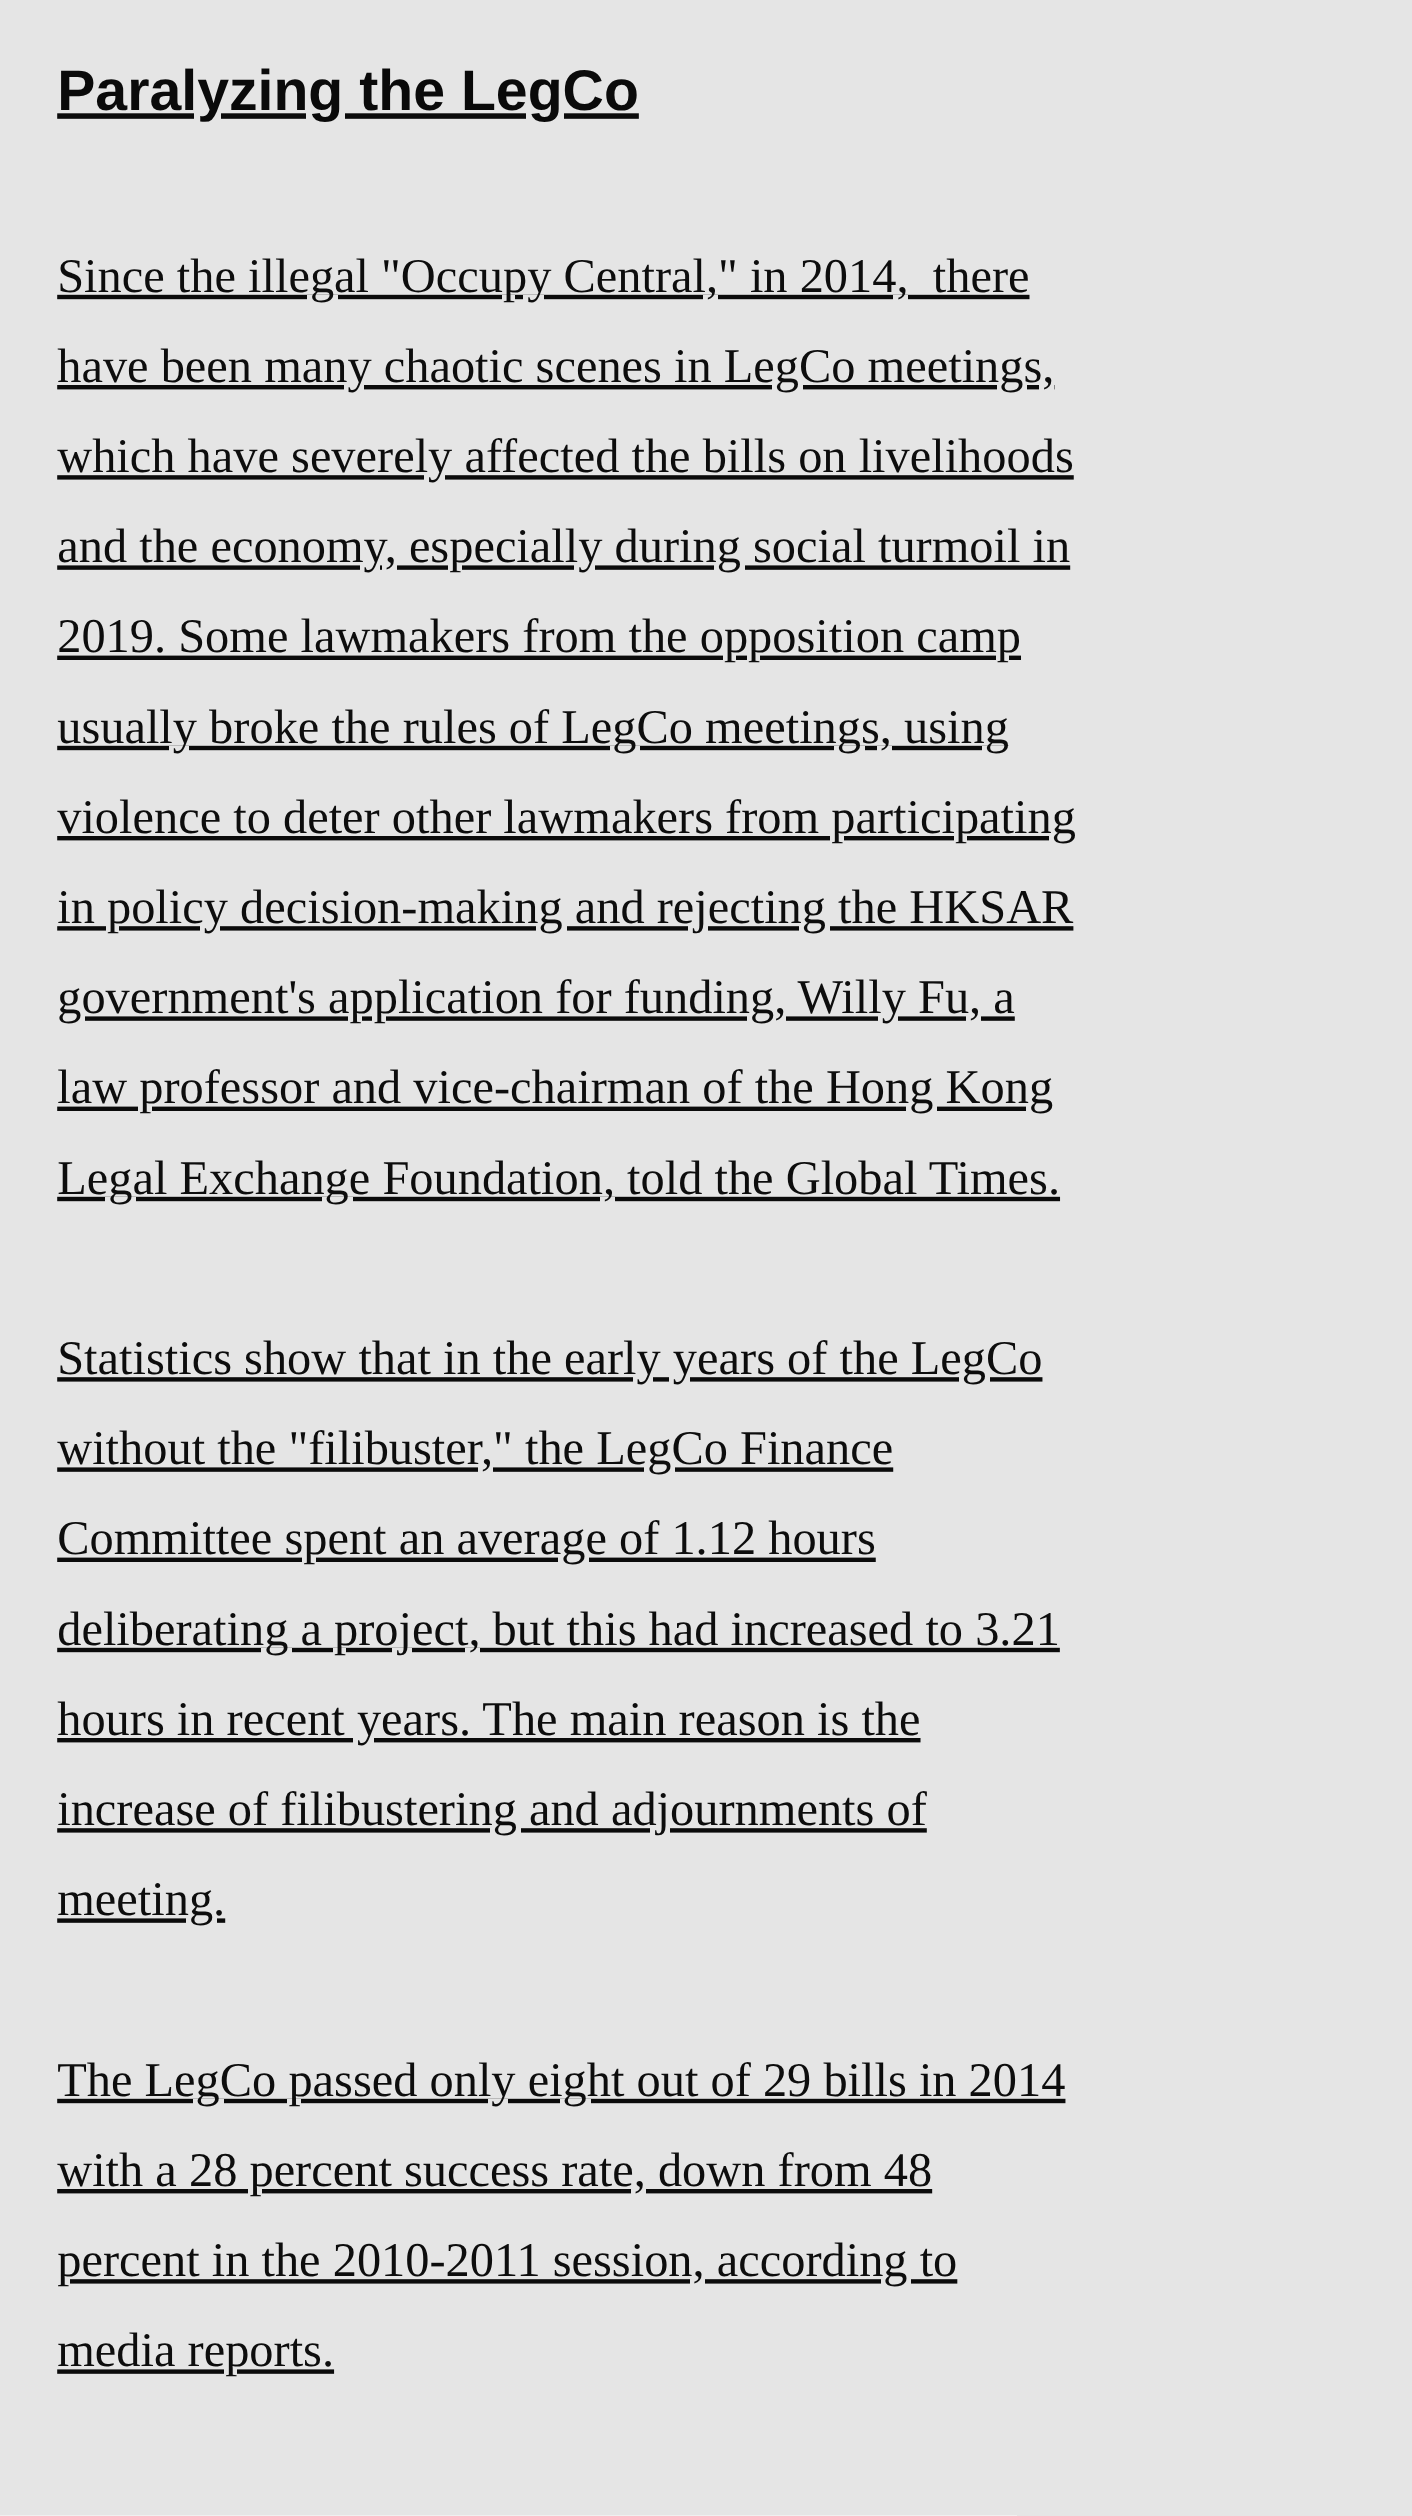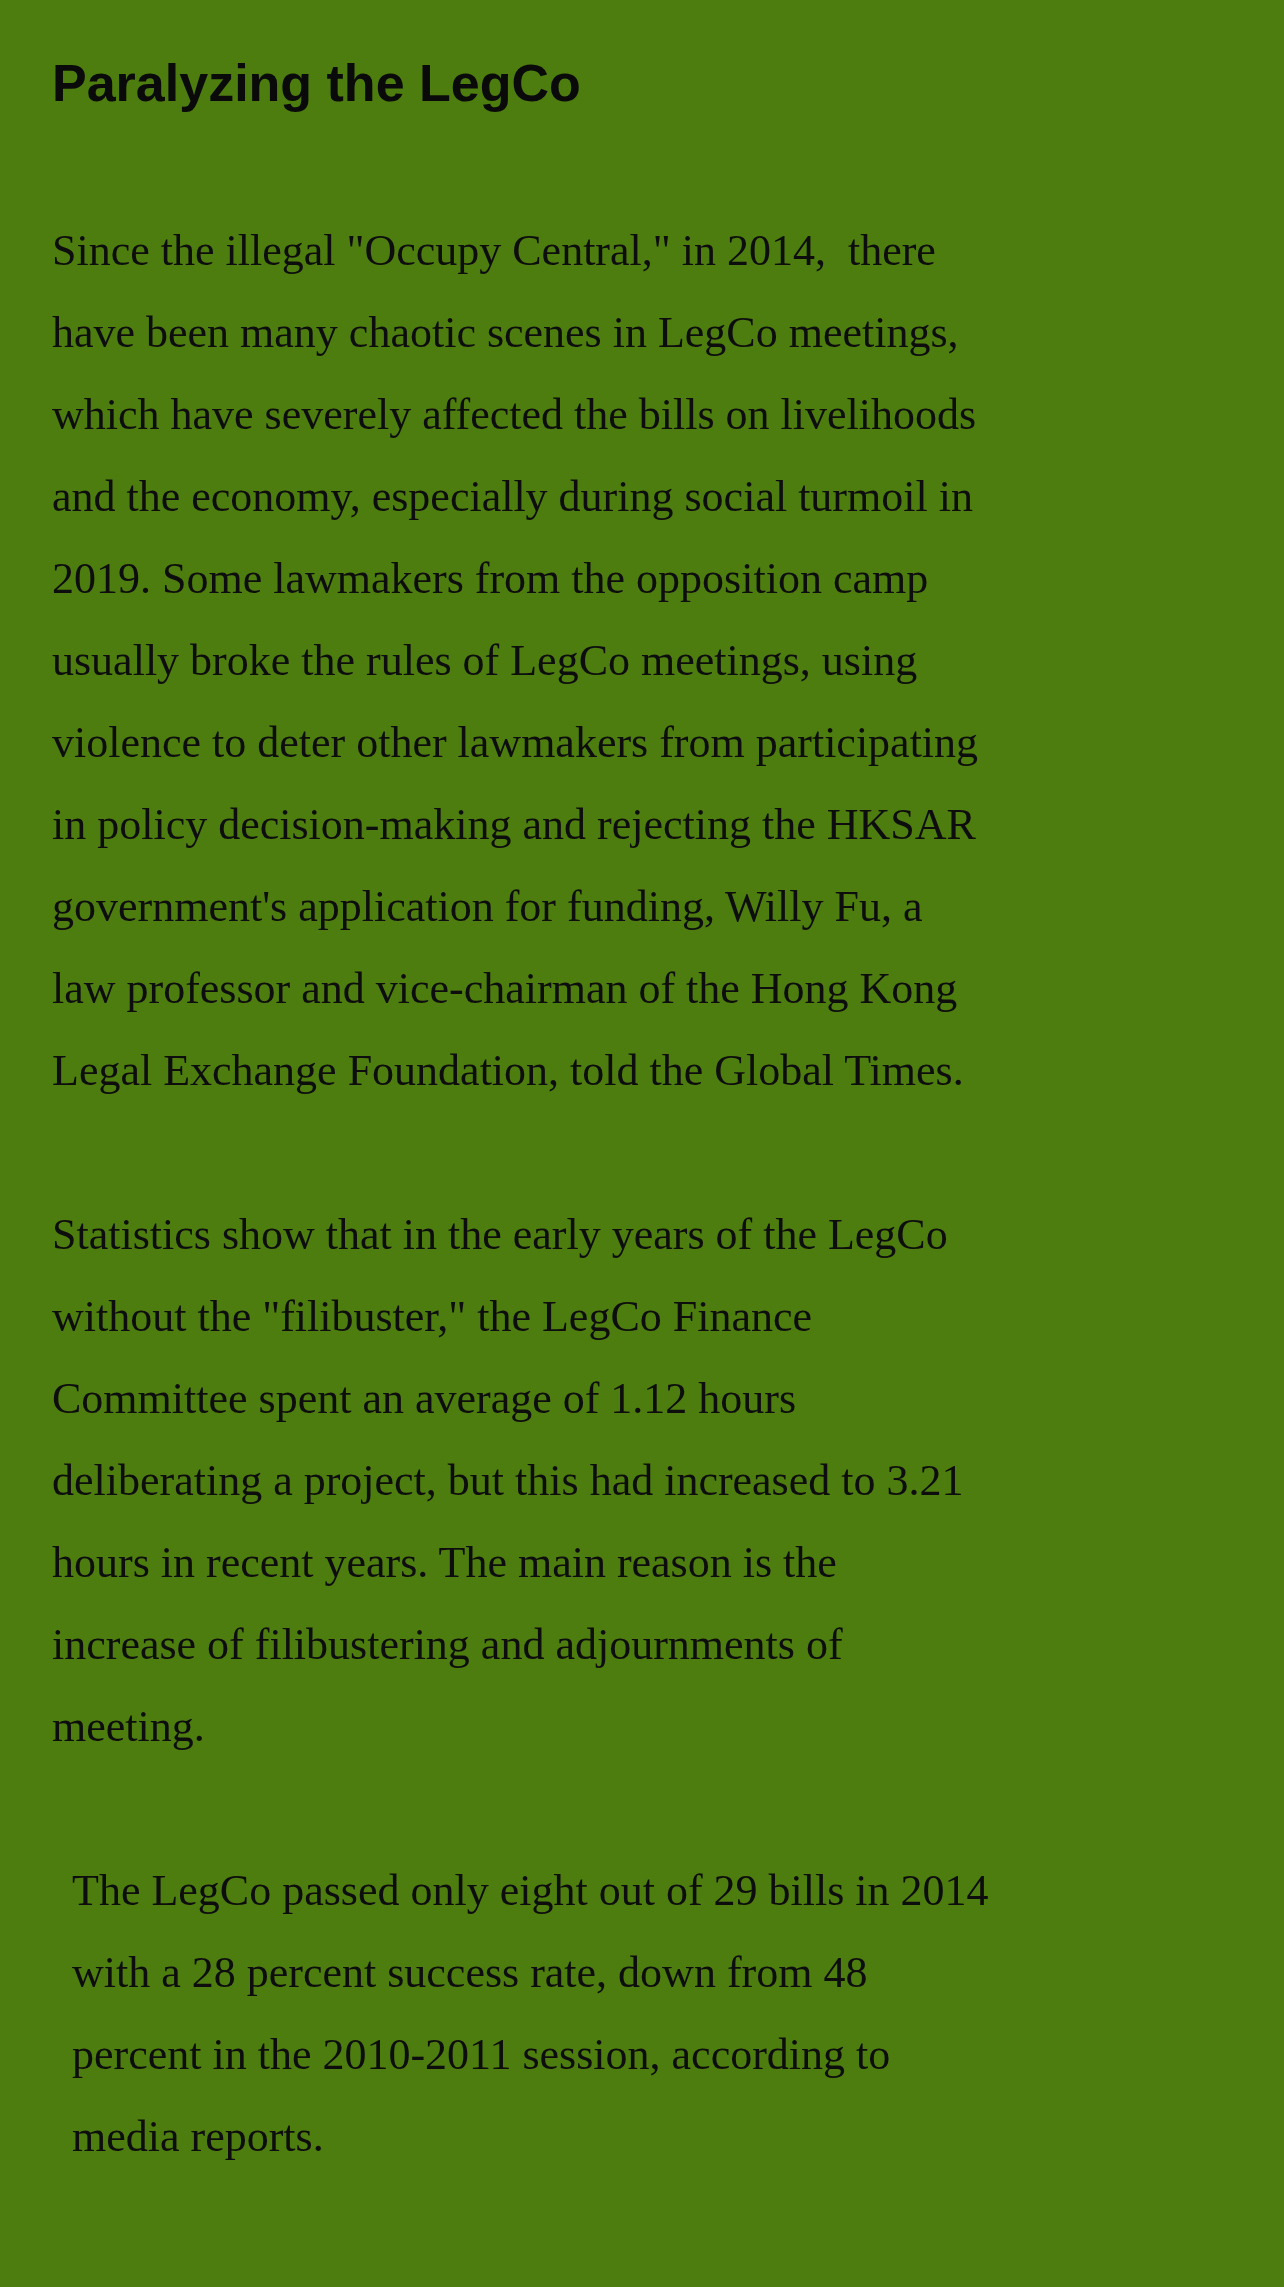--- a/index.html
+++ b/index.html
@@ -5,45 +5,45 @@
   html, body {
     margin: 0;
     padding: 0;
     background: #ffffff;
   }
   .page {
     position: relative;
     width: 1284px;
     min-height: 2287px;
     box-sizing: border-box;
-    background: #4d7c0f;
+    background: #e5e5e5;
     color: #0b0b0b;
     padding: 52px 52px 60px 52px;
     overflow: hidden;
+    text-decoration: underline;
   }
   .article-title {
     font-family: "Liberation Sans", "DejaVu Sans", sans-serif;
     font-weight: 700;
     font-size: 52px;
     line-height: 1.2;
     letter-spacing: 0px;
     color: #0a0a0a;
     margin: 0 0 96px 0;
   }
   .para {
     font-family: "Liberation Serif", "DejaVu Serif", serif;
     font-size: 44px;
     line-height: 82px;
     color: #0d0d0d;
     margin: 0 0 82px 0;
     white-space: pre-wrap;
   }
   .para:last-child {
     margin-bottom: 0;
-    margin-left: 20px;
   }
 </style>
 </head>
 <body>
 
 <main class="page">
   <h1 class="article-title">Paralyzing the LegCo</h1>
 
   <section>
     <p class="para">Since the illegal "Occupy Central," in 2014,  there<br>have been many chaotic scenes in LegCo meetings,<br>which have severely affected the bills on livelihoods<br>and the economy, especially during social turmoil in<br>2019. Some lawmakers from the opposition camp<br>usually broke the rules of LegCo meetings, using<br>violence to deter other lawmakers from participating<br>in policy decision-making and rejecting the HKSAR<br>government's application for funding, Willy Fu, a<br>law professor and vice-chairman of the Hong Kong<br>Legal Exchange Foundation, told the Global Times.</p>

